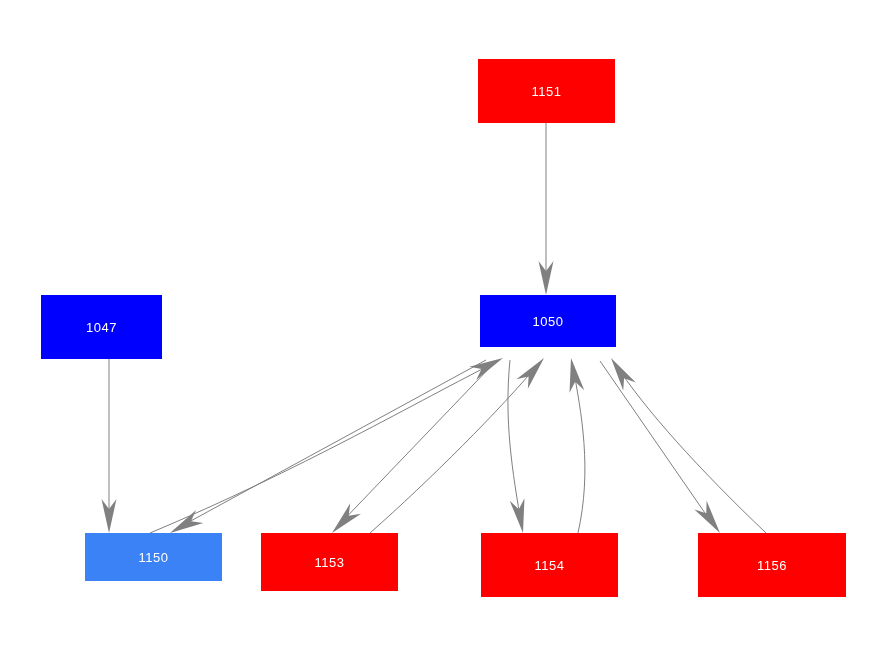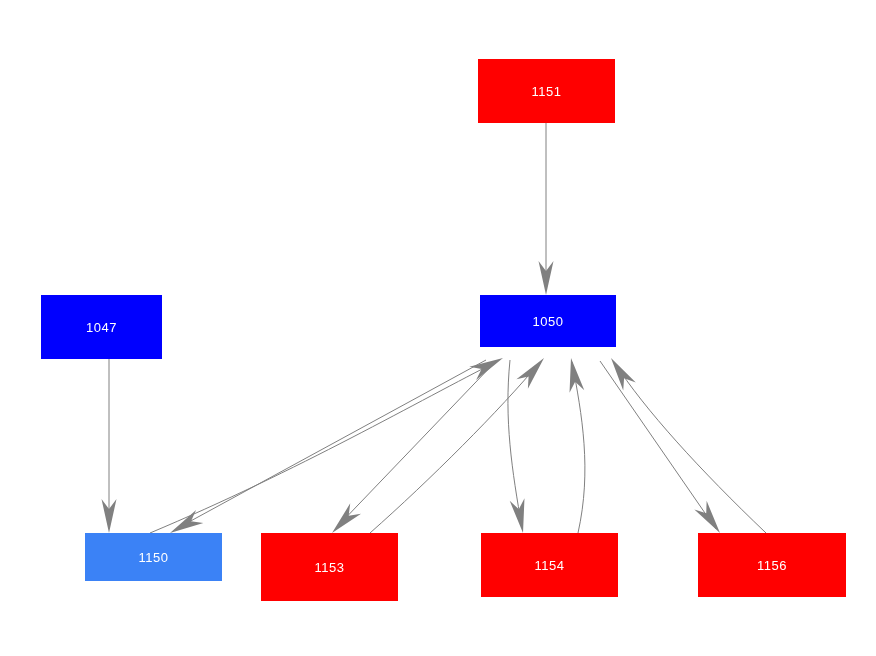--- a/index.html
+++ b/index.html
@@ -93,21 +93,21 @@
   </div>
   <div class="node" style="left: 41px; top: 295px; width: 121px; height: 64px; background: rgb(0, 0, 255);">
     <span>1047</span>
   </div>
   <div class="node" style="left: 480px; top: 295px; width: 136px; height: 52px; background: rgb(0, 0, 255);">
     <span>1050</span>
   </div>
   <div class="node" style="left: 41px; top: 533px; width: 137px; height: 48px; background: #3b82f6; margin-left: 44px;">
     <span>1150</span>
   </div>
-  <div class="node" style="left: 261px; top: 533px; width: 137px; height: 68px; background: rgb(255, 0, 0);">
+  <div class="node" style="left: 261px; top: 533px; width: 137px; height: 58px; background: rgb(255, 0, 0);">
     <span>1153</span>
   </div>
   <div class="node" style="left: 481px; top: 533px; width: 137px; height: 64px; background: rgb(255, 0, 0); text-align: right;">
     <span>1154</span>
   </div>
   <div class="node" style="left: 698px; top: 533px; width: 148px; height: 64px; background: rgb(255, 0, 0);">
     <span>1156</span>
   </div>
 
 </div>

